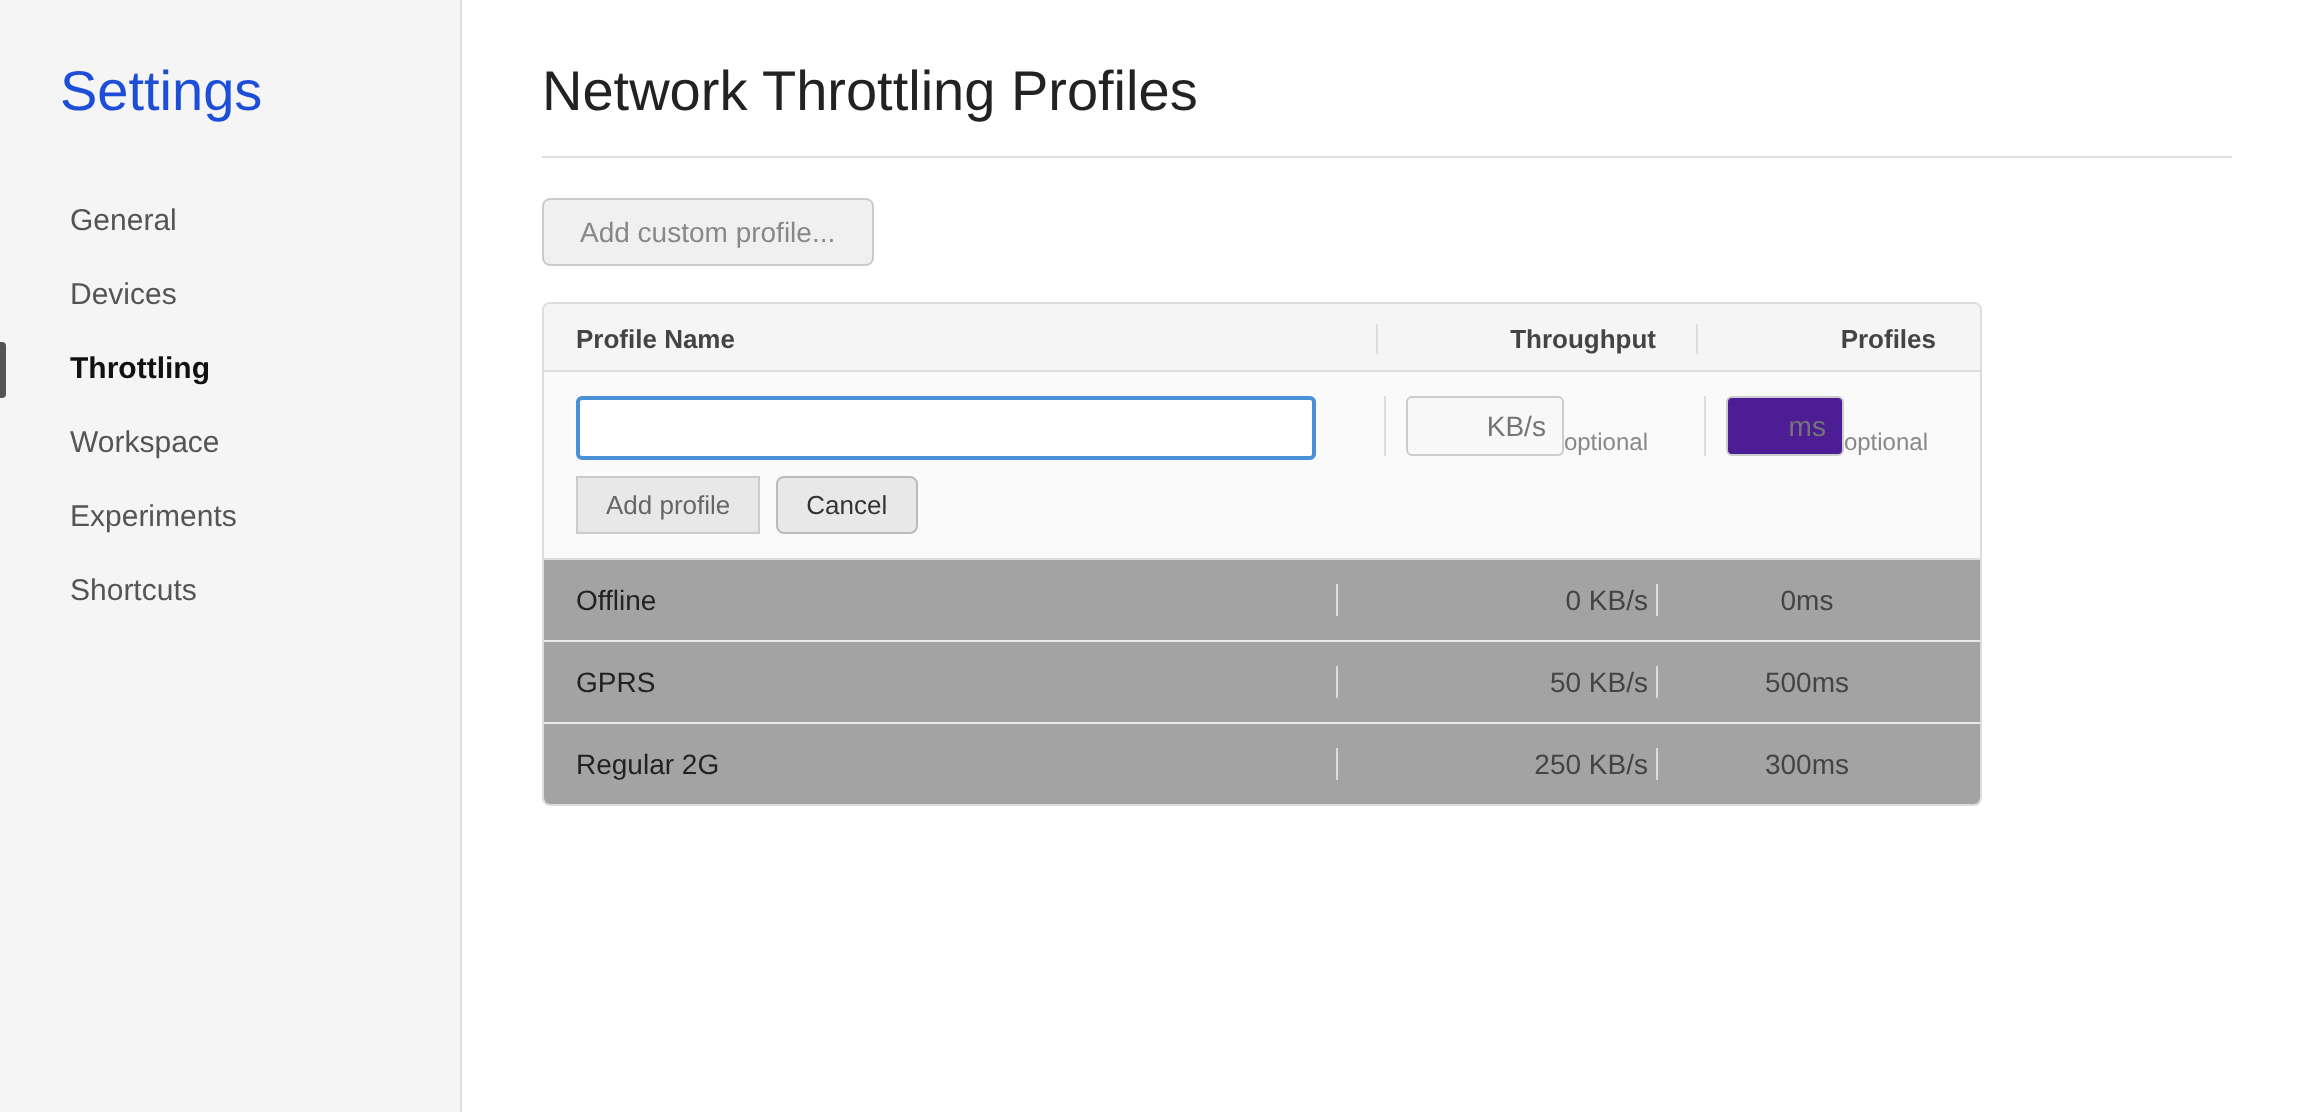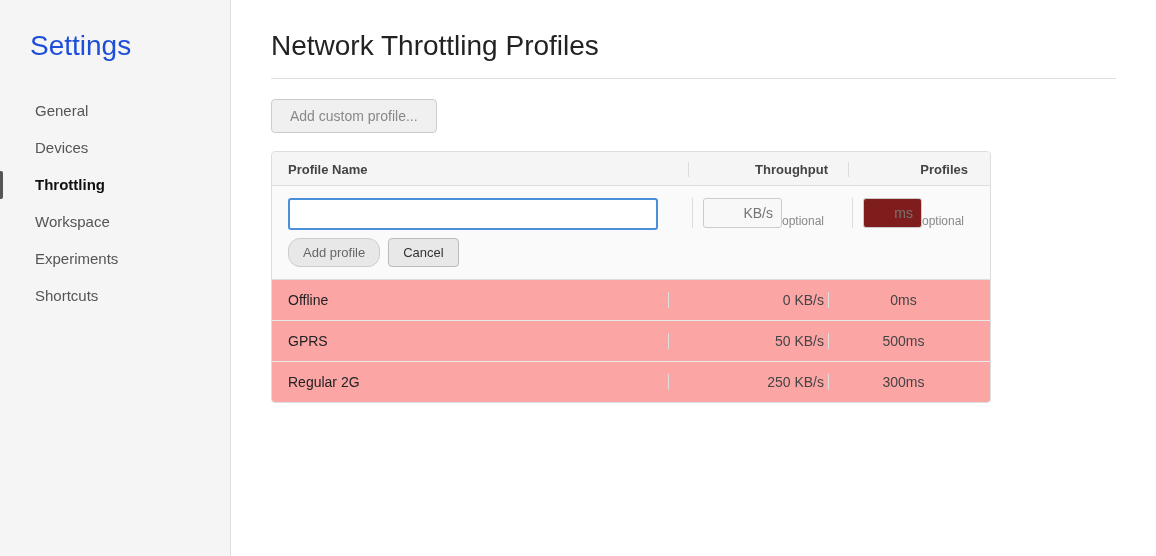--- a/index.html
+++ b/index.html
@@ -154,21 +154,21 @@
     }
 
     .latency-input {
       width: 100%;
       padding: 6px 8px;
       border: 1px solid #ccc;
       border-radius: 3px;
       font-size: 14px;
       text-align: right;
       outline: none;
-      background: #7f1d1d;
+      background: #4c1d95;
       color: #aaa;
     }
 
     .input-group {
       display: flex;
       flex-direction: row;
       align-items: flex-end;
       padding-right: 4px;
       margin-left: 24px;
     }
@@ -182,21 +182,21 @@
     .action-buttons {
       display: flex;
       gap: 8px;
       margin-top: 8px;
     }
 
     .btn-add-profile {
       padding: 6px 14px;
       background: #e8e8e8;
       border: 1px solid #ccc;
-      border-radius: 12px;
+      border-radius: 0;
       font-size: 13px;
       color: #666;
       cursor: pointer;
     }
 
     .btn-cancel {
       padding: 6px 14px;
       background: #e8e8e8;
       border: 1px solid #bbb;
       border-radius: 4px;
@@ -204,21 +204,21 @@
       color: #333;
       cursor: pointer;
     }
 
     .table-row {
       display: grid;
       grid-template-columns: 380px 160px 140px;
       padding: 12px 16px;
       border-bottom: 1px solid #e8e8e8;
       align-items: center;
-      background: #fca5a5;
+      background: #a3a3a3;
     }
 
     .table-row:last-child {
       border-bottom: none;
     }
 
     .profile-name-cell {
       font-size: 14px;
       color: #222;
       font-weight: 500;

